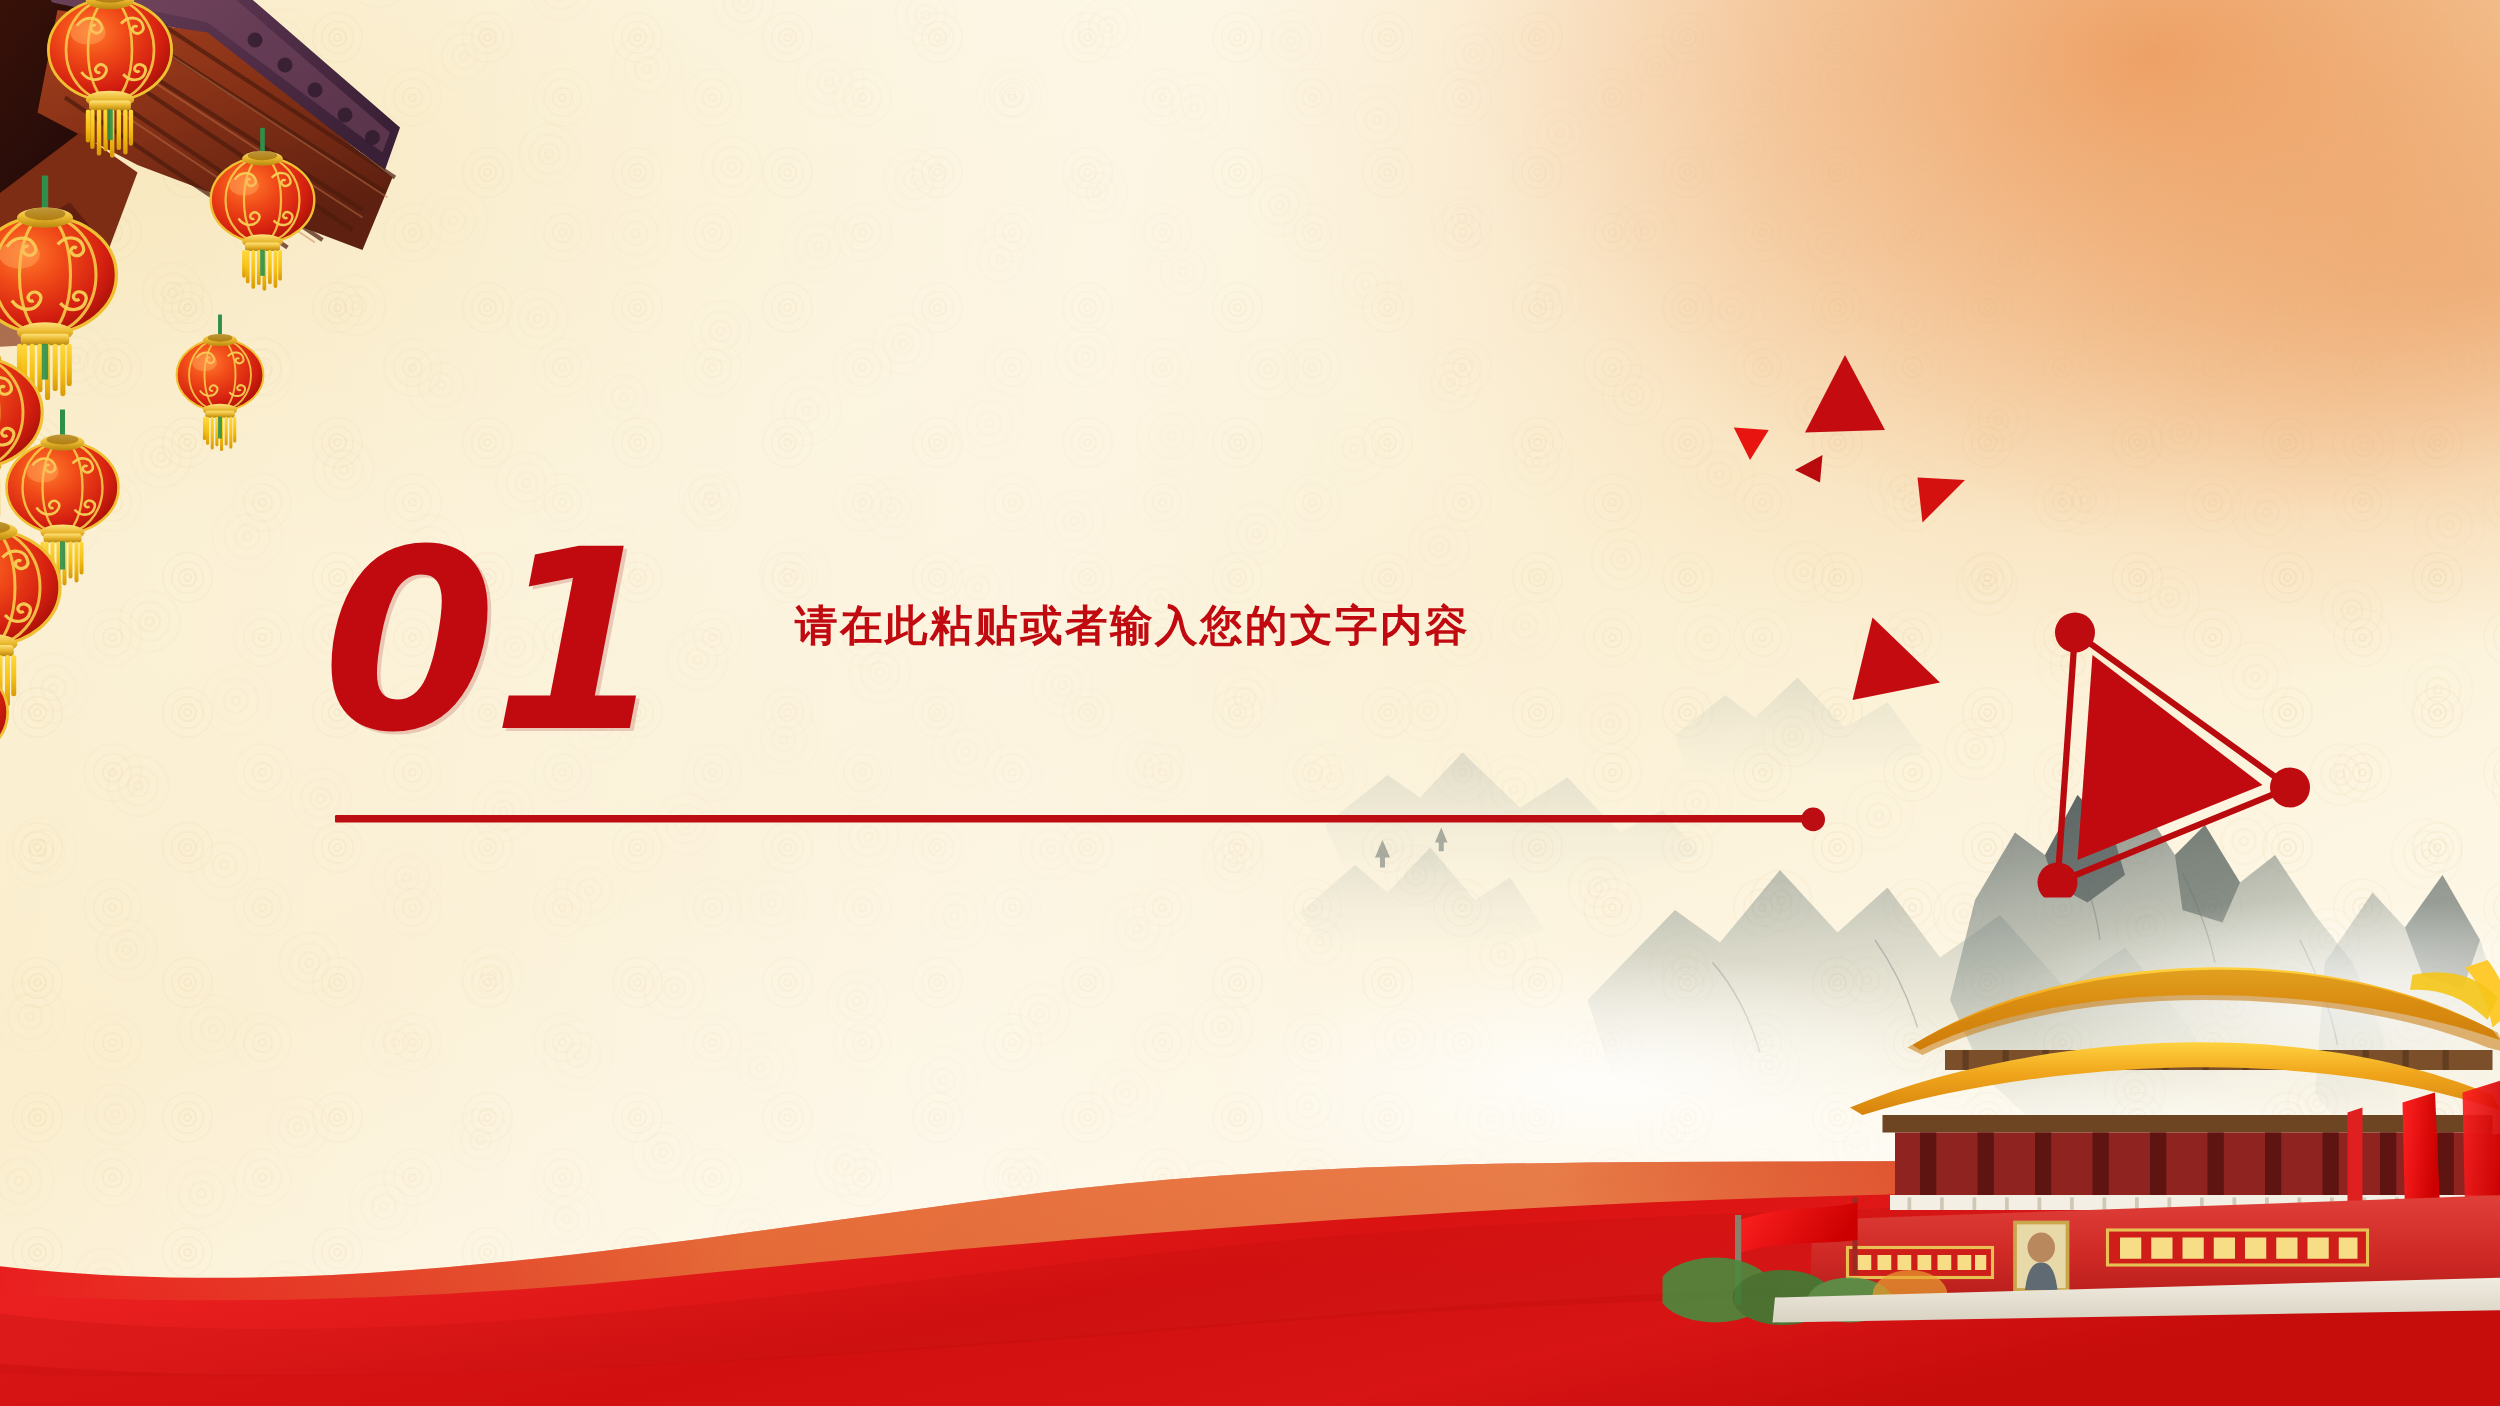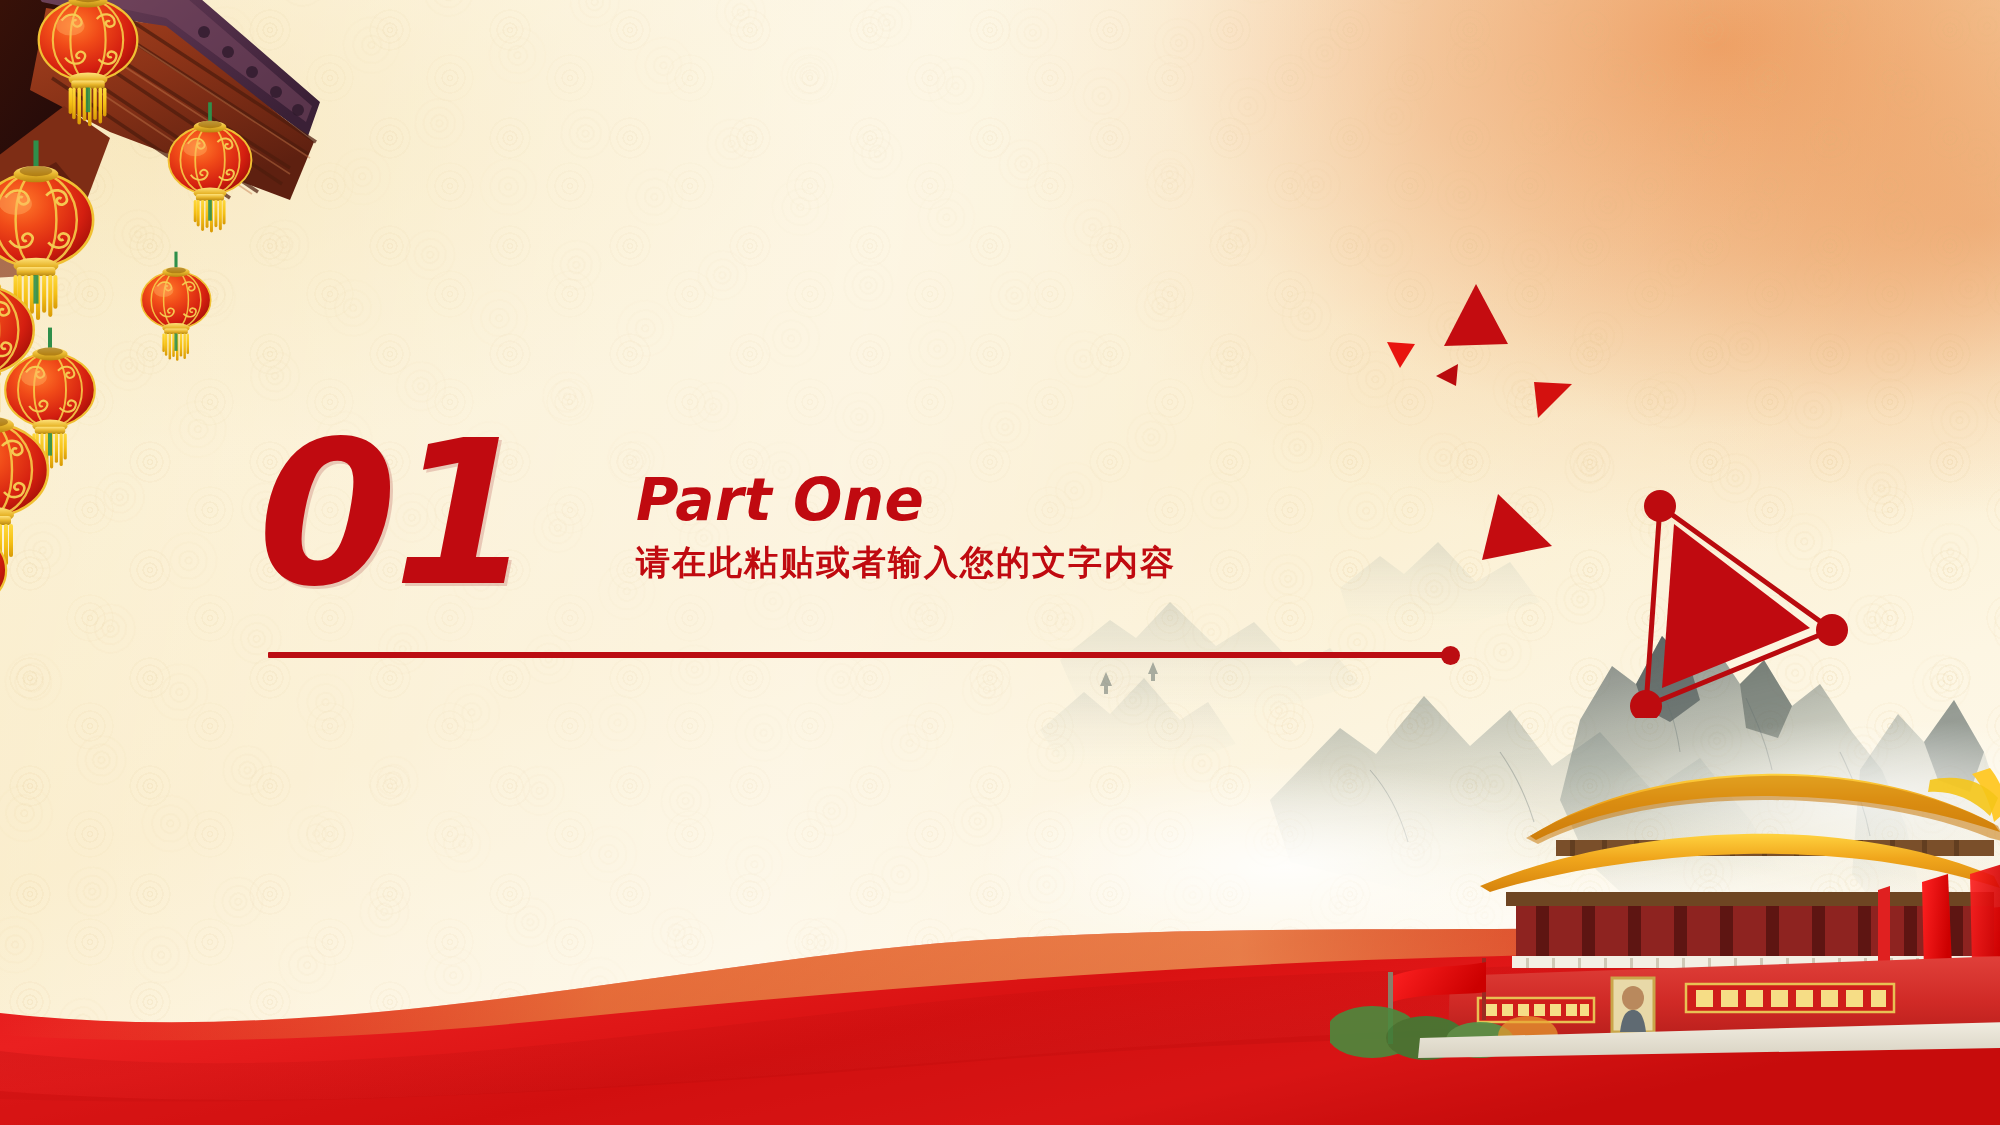--- a/index.html
+++ b/index.html
@@ -533,21 +533,20 @@
     <circle cx="42" cy="28" r="16" fill="#bd0b0f"></circle>
     <circle cx="214" cy="152" r="16" fill="#bd0b0f"></circle>
     <circle cx="28" cy="228" r="16" fill="#bd0b0f"></circle>
   </svg>
 
   <div class="content">
 
     <div class="num-01">01</div>
 
     <div class="heading-block">
-      <div class="part-one">Part One</div>
       <div class="cn-line">请在此粘贴或者输入您的文字内容</div>
     </div>
 
     <div class="divider">
       <div class="bar"></div>
       <div class="dot"></div>
     </div>
 
   </div>
 

